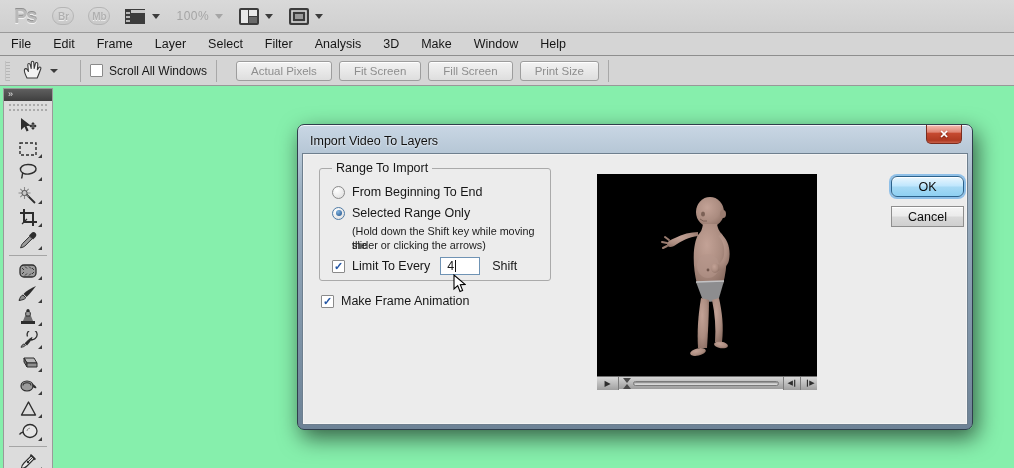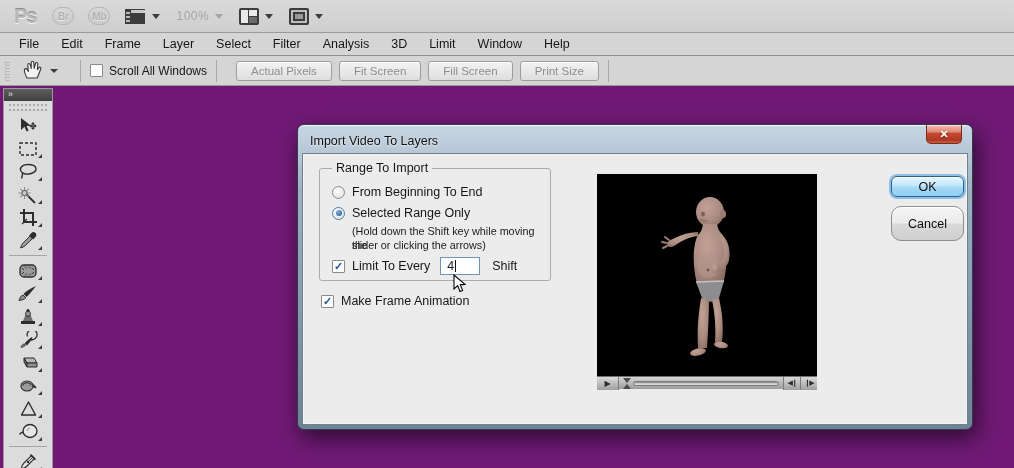--- a/index.html
+++ b/index.html
@@ -1,36 +1,36 @@
 <!DOCTYPE html>
 <html><head>
 <meta charset="utf-8">
 <style>
   * { margin:0; padding:0; box-sizing:border-box; }
   html,body { width:1014px; height:468px; overflow:hidden; }
   body { font-family:"Liberation Sans", sans-serif; font-size:12px; color:#1a1a1a; background:#7d7d7d; }
-  .app { position:relative; width:1014px; height:468px; background:#701a75; }
+  .app { position:relative; width:1014px; height:468px; background:#86efac; }
 
   
   .appbar { position:relative; height:33px; background:linear-gradient(#d9d9d9,#cfcfcf); border-bottom:1px solid #9a9a9a; display:flex; align-items:center; }
   .ps-logo { font-size:20px; font-weight:bold; color:#b9b9b9; text-shadow:0 1px 0 #f2f2f2, 0 -1px 0 #8f8f8f; margin:0 16px 0 14px; letter-spacing:-1px; }
   .mini-btn { min-width:22px; height:18px; border:1px solid #b5b5b5; border-radius:9px; background:linear-gradient(#d8d8d8,#c9c9c9); color:#b0b0b0; font-size:10px; font-weight:bold; display:flex; align-items:center; justify-content:center; margin-right:14px; text-shadow:0 1px 0 #eee; }
   .iconbtn { display:flex; align-items:center; margin-right:16px; }
   .iconbtn svg { display:block; }
   .dd-arrow { width:0; height:0; border-left:4px solid transparent; border-right:4px solid transparent; border-top:5px solid #3c3c3c; margin-left:6px; }
   .dd-arrow.dim { border-top-color:#a5a5a5; }
   .zoom-ro { color:#a5a5a5; font-size:12px; letter-spacing:.5px; }
   .appbar-right { margin-left:auto; display:flex; align-items:center; height:100%; padding-right:4px; }
   .grip-v { width:6px; height:18px; border-left:2px solid #efefef; border-right:2px solid #efefef; margin-right:14px; }
   .ws-btn { font-size:11px; font-weight:bold; letter-spacing:.5px; color:#9b9b9b; padding:4px 10px; margin-right:8px; white-space:nowrap; }
   .ws-btn.active { background:linear-gradient(#b3b3b3,#a6a6a6); border:1px solid #8b8b8b; border-radius:2px; color:#f5f5f5; text-shadow:0 1px 1px #6f6f6f; }
   .ws-btn.clipped { overflow:hidden; width:44px; margin-right:0; }
 
   
-  .menubar { height:23px; background:#d5d5d5; border-bottom:1px solid #8e8e8e; display:flex; align-items:center; padding-left:8px; }
+  .menubar { height:23px; background:#d5d5d5; border-bottom:1px solid #8e8e8e; display:flex; align-items:center; padding-left:0; }
   .menu-item { padding:3px 11px; font-size:12.5px; color:#161616; }
 
   
   .optionsbar { height:30px; background:#d5d5d5; border-bottom:1px solid #989898; display:flex; align-items:center; }
   .opt-grip { width:5px; height:20px; margin:0 6px 0 5px; background:repeating-linear-gradient(0deg,#b7b7b7 0 1px,transparent 1px 3px); border-left:1px solid #c2c2c2; }
   .hand-btn { display:flex; align-items:center; padding:2px 5px; margin-right:8px; }
   .vsep { width:1px; height:22px; background:#a8a8a8; margin:0 9px; }
   .chk-row { display:flex; align-items:center; gap:6px; }
   .chk-box { width:13px; height:13px; background:#fff; border:1px solid #8a8a8a; border-radius:1px; display:flex; align-items:center; justify-content:center; font-size:11px; line-height:1; color:#2456a4; font-weight:bold; }
   .opt-label { font-size:12px; color:#161616; }
@@ -61,21 +61,21 @@
   .radio.sel { border-color:#4f7ba6; }
   .radio.sel::after { content:""; width:6px; height:6px; border-radius:50%; background:radial-gradient(circle at 35% 30%, #7fb2e0, #1f4f86); }
   .rlabel { font-size:12.5px; color:#161616; }
   .hint { position:absolute; left:32px; font-size:10.8px; color:#1c1c1c; line-height:14px; }
   .limit-row { position:absolute; left:12px; top:88px; display:flex; align-items:center; }
   .frames-input { width:40px; height:18px; background:#fff; border:1px solid #6f93b4; margin-left:10px; display:flex; align-items:center; padding-left:6px; font-size:12.5px; }
   .caret { display:inline-block; width:1px; height:12px; background:#111; margin-left:1px; }
   .mfa-row { position:absolute; left:18px; top:140px; display:flex; align-items:center; gap:7px; }
 
   .ok-btn { position:absolute; left:588px; top:22px; width:73px; height:21px; border:1px solid #2c628b; border-radius:6px; background:linear-gradient(#eaf6fd,#bee6fd 48%,#a6d9f4 52%,#8fd0f2); font-size:12.5px; color:#0c0c0c; display:flex; align-items:center; justify-content:center; box-shadow:0 0 0 2px #8fc0e8, inset 0 1px 0 rgba(255,255,255,.9); }
-  .cancel-btn { position:absolute; left:588px; top:52px; width:73px; height:35px; border:1px solid #8e8e8e; border-radius:10px; background:linear-gradient(#f5f5f5,#ebebeb 48%,#d9d9d9 52%,#cfcfcf); font-size:12.5px; color:#0c0c0c; display:flex; align-items:center; justify-content:center; box-shadow:inset 0 1px 0 #fff; }
+  .cancel-btn { position:absolute; left:588px; top:52px; width:73px; height:21px; border:1px solid #8e8e8e; border-radius:0; background:linear-gradient(#f5f5f5,#ebebeb 48%,#d9d9d9 52%,#cfcfcf); font-size:12.5px; color:#0c0c0c; display:flex; align-items:center; justify-content:center; box-shadow:inset 0 1px 0 #fff; }
 
   .video { position:absolute; left:294px; top:20px; width:220px; height:215px; background:#000; }
   .video-screen { width:100%; height:202px; }
   .vctrl { height:13px; background:linear-gradient(#d6d6d6,#9c9c9c); border-top:1px solid #6f6f6f; display:flex; align-items:center; }
   .vbtn { height:13px; display:flex; align-items:center; justify-content:center; color:#2e2e2e; background:linear-gradient(#d9d9d9,#a0a0a0); border-right:1px solid #7b7b7b; }
   .vbtn.play { width:22px; font-size:8px; }
   .vbtn.step { width:17px; font-size:7px; letter-spacing:-1px; border-left:1px solid #7b7b7b; border-right:none; }
   .vtrack { flex:1; height:13px; position:relative; display:flex; align-items:center; }
   .vgroove { position:absolute; left:14px; right:4px; top:4px; height:5px; border:1px solid #7a7a7a; border-radius:3px; background:linear-gradient(#bcbcbc,#dedede); box-shadow:inset 0 1px 1px rgba(0,0,0,.25); }
   .vmarker { position:absolute; left:4px; top:1px; width:8px; height:11px; }
@@ -136,21 +136,21 @@
 
   <div class="menubar">
     <span class="menu-item">File</span>
     <span class="menu-item">Edit</span>
     <span class="menu-item">Frame</span>
     <span class="menu-item">Layer</span>
     <span class="menu-item">Select</span>
     <span class="menu-item">Filter</span>
     <span class="menu-item">Analysis</span>
     <span class="menu-item">3D</span>
-    <span class="menu-item">Limit</span>
+    <span class="menu-item">Make</span>
     <span class="menu-item">Window</span>
     <span class="menu-item">Help</span>
   </div>
 
   <div class="optionsbar">
     <div class="opt-grip"></div>
     <div class="hand-btn">
       <span>
         <svg width="23" height="22" viewBox="0 0 23 22">
             <path d="M6 20 C4 16 3 13 3.5 11.5 C4 10.3 5.6 10.4 6.2 11.5 L7.4 13.5 L6.8 7 C6.6 5.2 8.8 4.9 9.2 6.6 L10.2 10.5 L10.3 4.6 C10.4 2.8 12.6 2.8 12.8 4.6 L13.2 10.4 L14.4 5.6 C14.8 4 16.9 4.3 16.8 6 L16.4 11.6 L17.8 9.6 C18.8 8.3 20.4 9.3 19.8 10.8 C18.8 13.5 17.6 16.8 16.2 20 Z" fill="#f2f2f2" stroke="#3a3a3a" stroke-width="1.1" stroke-linejoin="round"></path>

